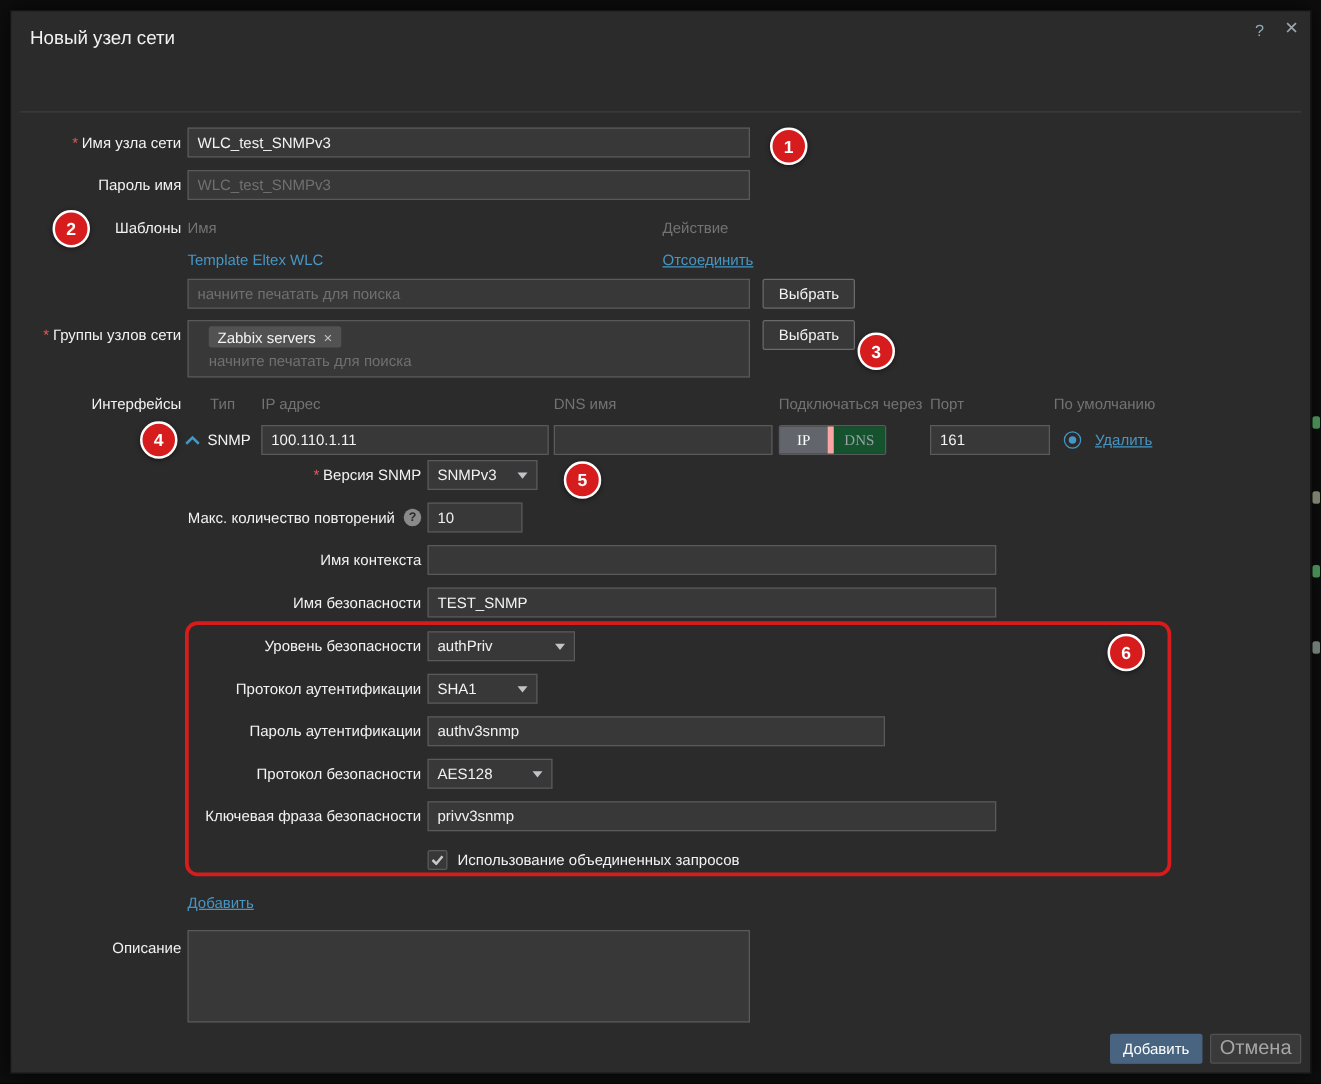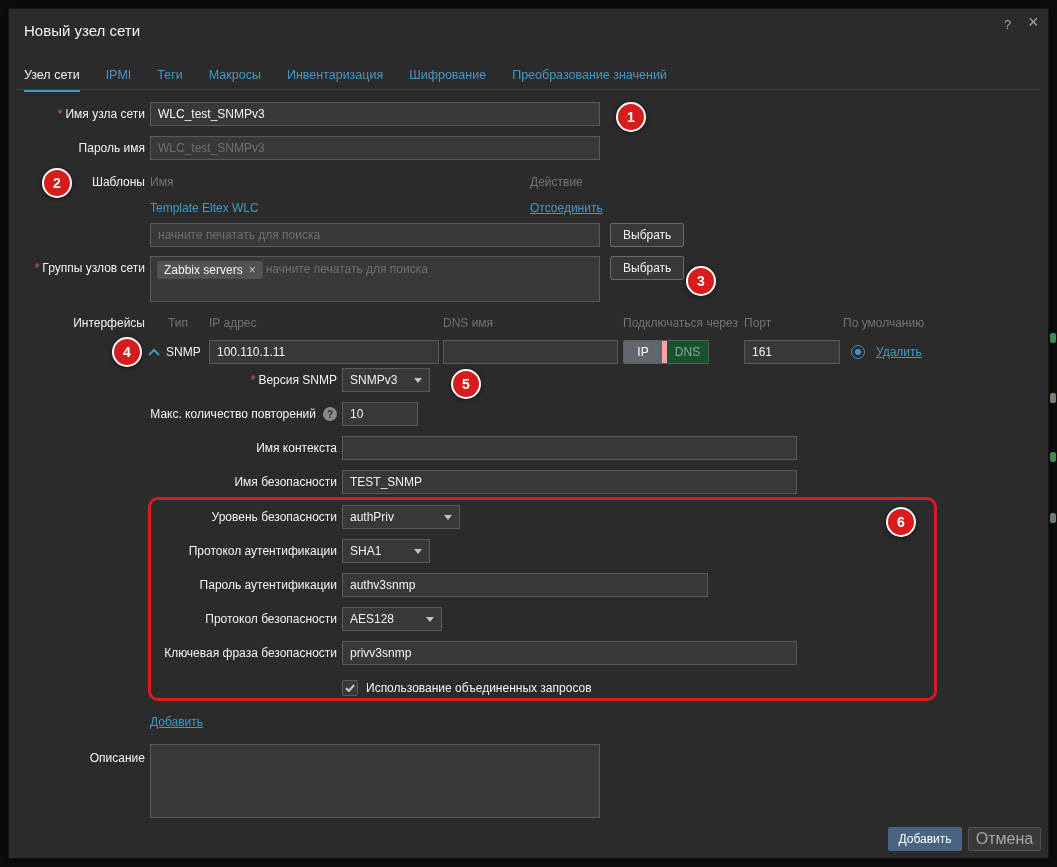--- a/index.html
+++ b/index.html
@@ -25,30 +25,30 @@
            font-size:12px; height:24px; padding:0 7px; font-family:inherit; outline:none; }
   .input::placeholder { color:#707070; opacity:1; }
   .area { height:74px; padding:5px 7px; resize:none; }
   .select { position:absolute; background:#383838; border:1px solid #5a5a5a; color:#f2f2f2; font-size:12px;
             height:24px; padding:0 7px; display:flex; align-items:center; justify-content:space-between;
             gap:8px; cursor:pointer; }
   .sel-arrow { width:0; height:0; border-left:4px solid transparent; border-right:4px solid transparent;
                border-top:5px solid #c0c4c8; }
   .btn { position:absolute; height:24px; background:#383838; border:1px solid #6a6a6a; color:#f2f2f2;
          font-size:12px; padding:0 12px; border-radius:2px; cursor:pointer; font-family:inherit; }
-  .mselect { position:absolute; background:#383838; border:1px solid #5a5a5a; padding:4px 6px;
-             display:flex; flex-direction:row; gap:3px; }
+  .mselect { position:absolute; background:#383838; border:1px solid #5a5a5a; padding:4px 16px;
+             display:flex; flex-direction:column; gap:3px; }
   .chip { display:inline-flex; align-items:center; gap:6px; background:#525252; color:#f2f2f2;
           font-size:12px; height:18px; padding:0 7px; border-radius:2px; width:fit-content; }
   .chip-x { color:#c2c2c2; cursor:pointer; font-size:12px; line-height:1; }
   .ms-ph { color:#707070; font-size:12px; line-height:16px; cursor:text; }
   .link { color:#4796c4; font-size:12px; text-decoration:none; cursor:pointer; }
   .ulink { text-decoration:underline; }
   .seg { position:absolute; display:flex; height:24px; border:1px solid #5a5a5a; border-radius:2px; overflow:hidden; }
-  .seg span { display:flex; align-items:center; justify-content:center; font-size:12px; cursor:pointer; }
+  .seg span { display:flex; align-items:center; justify-content:center; font-size:12px; cursor:pointer;font-family:Liberation Serif, serif; }
   .seg-on { background:#62666c; color:#ffffff; width:38px; }
   .seg-off { background:#14532d; color:#9aa0a6; width:46px; border-left:5px solid #fca5a5; }
   .radio { position:absolute; width:14px; height:14px; border-radius:50%; border:1px solid #4796c4;
            background:#2b2b2b; cursor:pointer; }
   .radio::after { content:""; position:absolute; inset:3px; border-radius:50%; background:#4796c4; }
   .helpdot { width:14px; height:14px; border-radius:50%; background:#8a8a8a; color:#2b2b2b; font-size:10px;
              font-weight:bold; display:inline-flex; align-items:center; justify-content:center;
              margin-left:4px; cursor:pointer; }
   .checkbox { position:absolute; width:16px; height:16px; background:#383838; border:1px solid #5a5a5a;
               border-radius:2px; display:flex; align-items:center; justify-content:center; cursor:pointer; }
@@ -70,29 +70,20 @@
 </head>
 <body>
 
 <div class="stage">
   <div class="dialog"></div>
 
   <div class="title">Новый узел сети</div>
   <div class="dlg-help">?</div>
   <div class="dlg-close">×</div>
 
-  <div class="tabs">
-    <div class="tab active">Узел сети</div>
-    <div class="tab">IPMI</div>
-    <div class="tab">Теги</div>
-    <div class="tab">Макросы</div>
-    <div class="tab">Инвентаризация</div>
-    <div class="tab">Шифрование</div>
-    <div class="tab">Преобразование значений</div>
-  </div>
   <div class="tabs-divider"></div>
 
   <div class="lblA" style="top:102px">
     <span class="req">*</span>
     <span>Имя узла сети</span>
   </div>
   <input class="input" style="left: 150px; top: 102px; width: 450px;" value="WLC_test_SNMPv3">
 
   <div class="lblA" style="top:136px">
     <span>Пароль имя</span>

